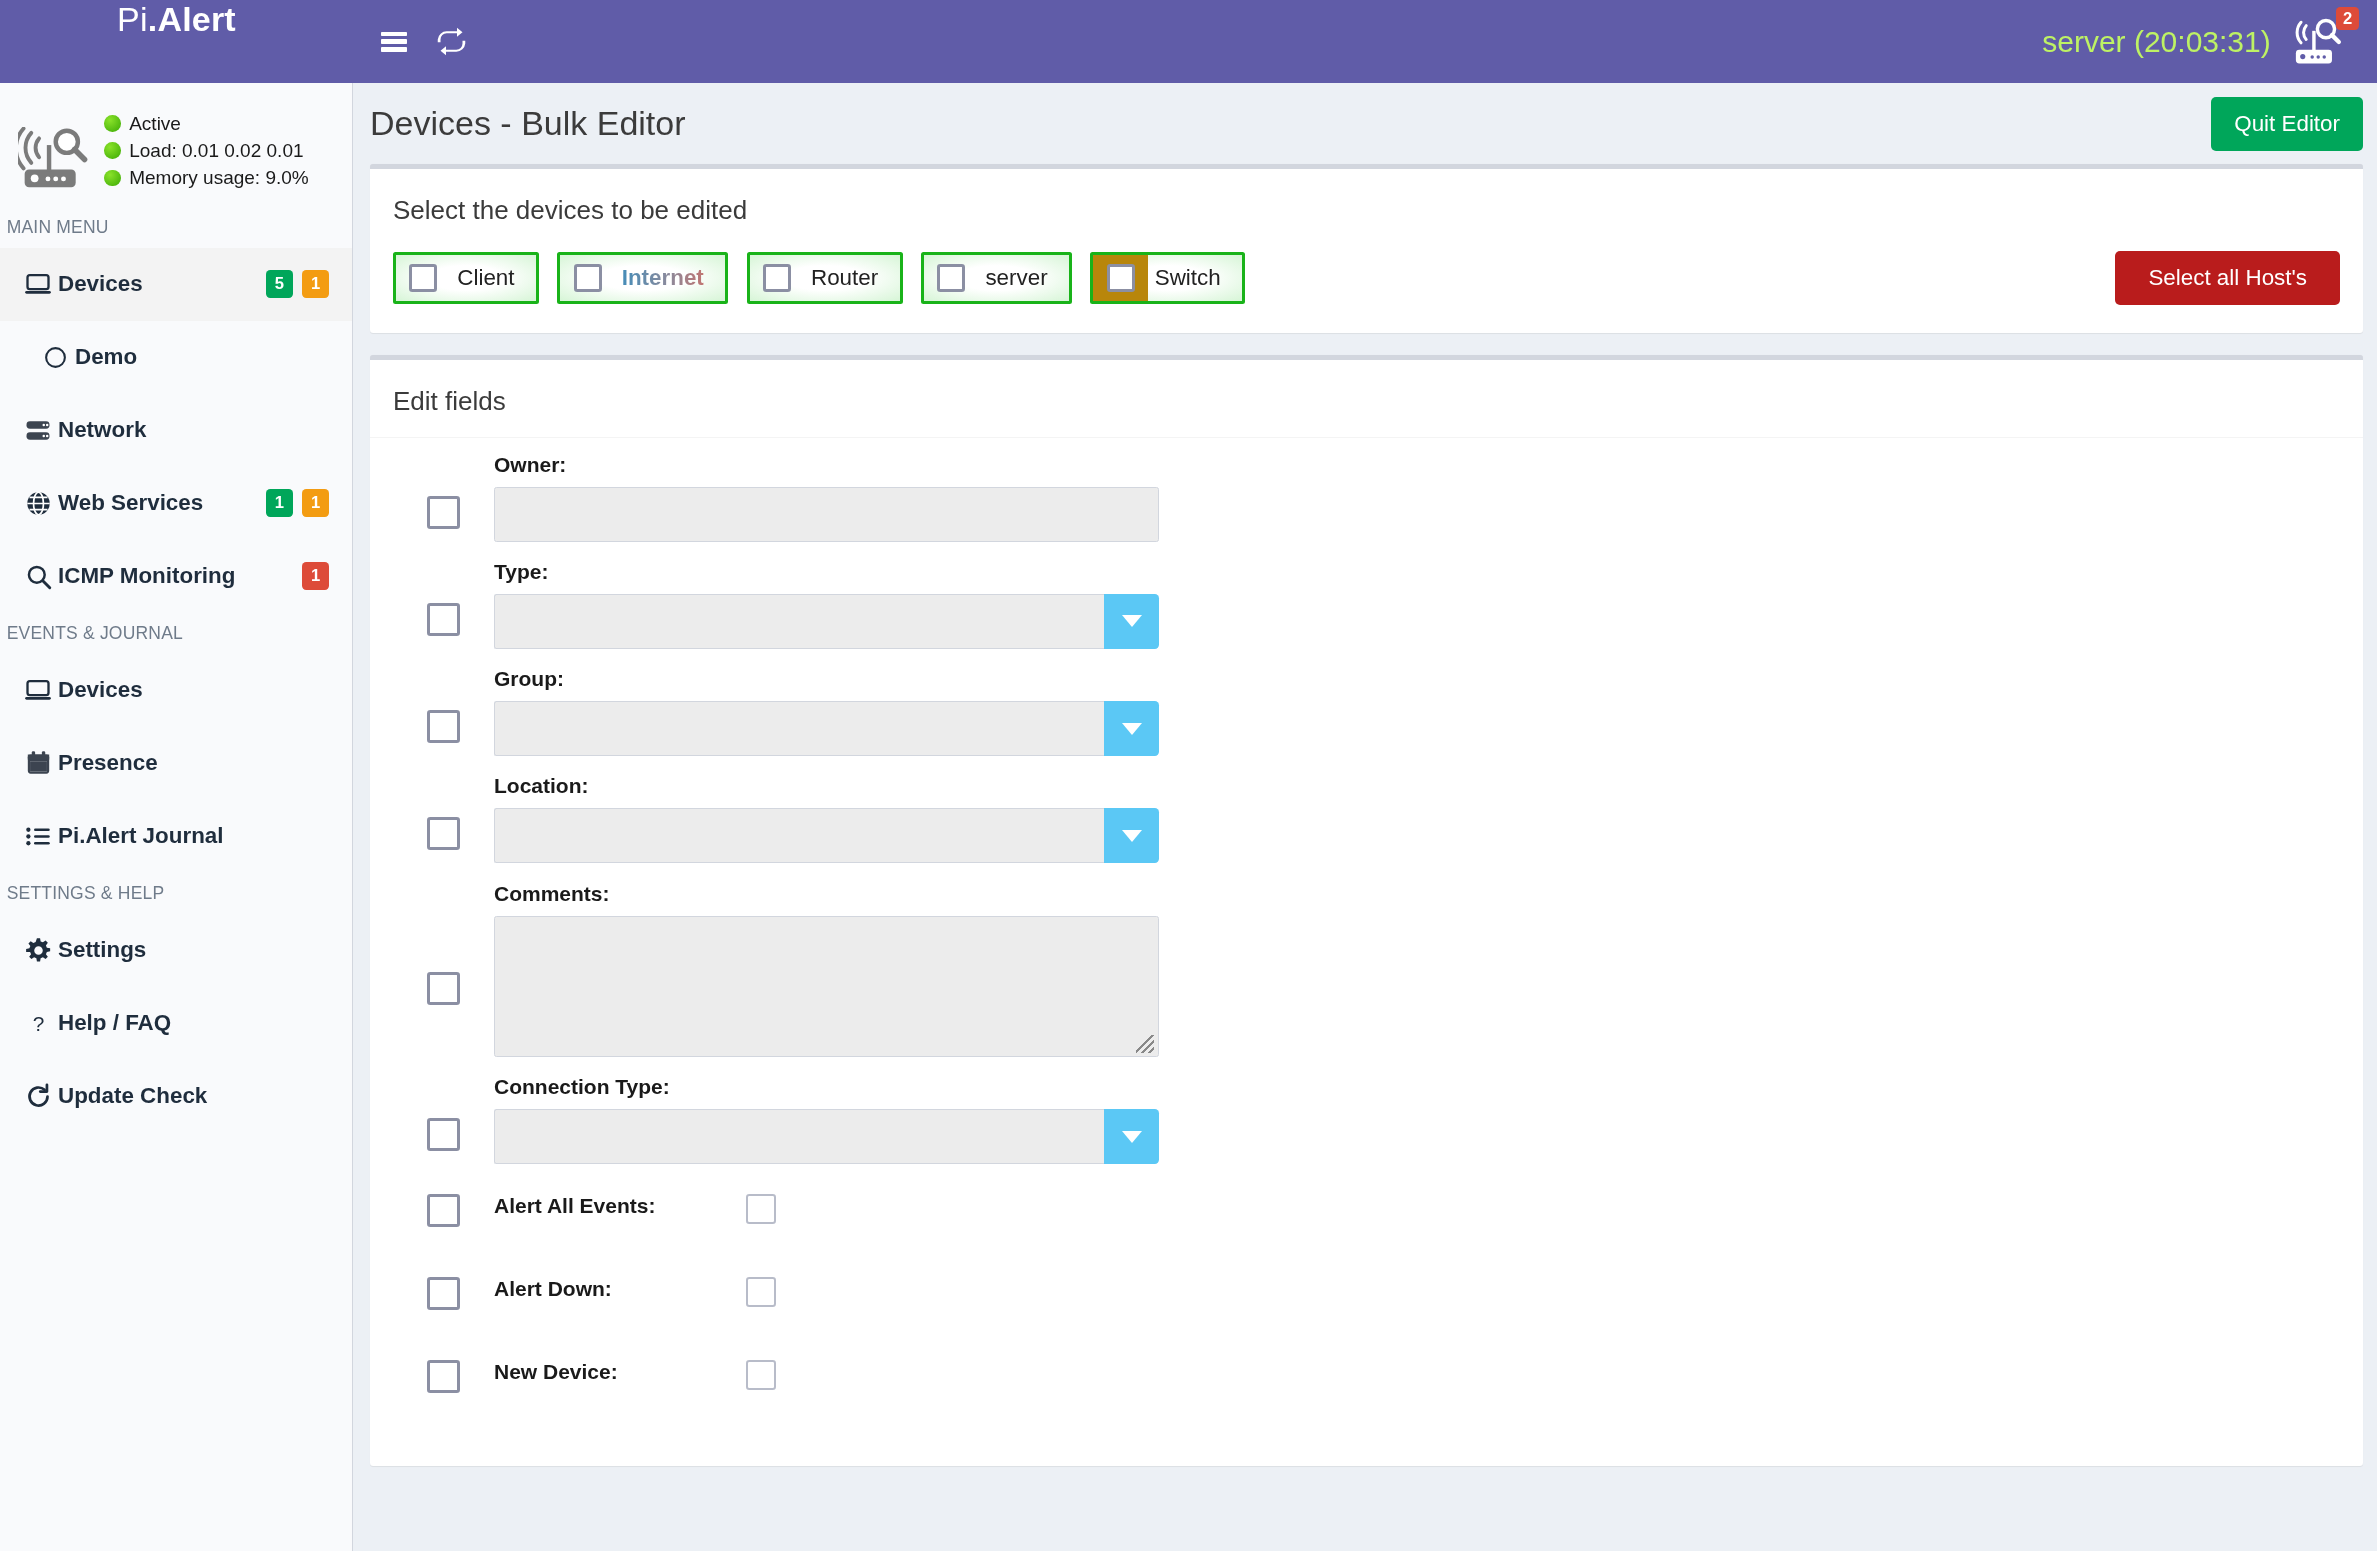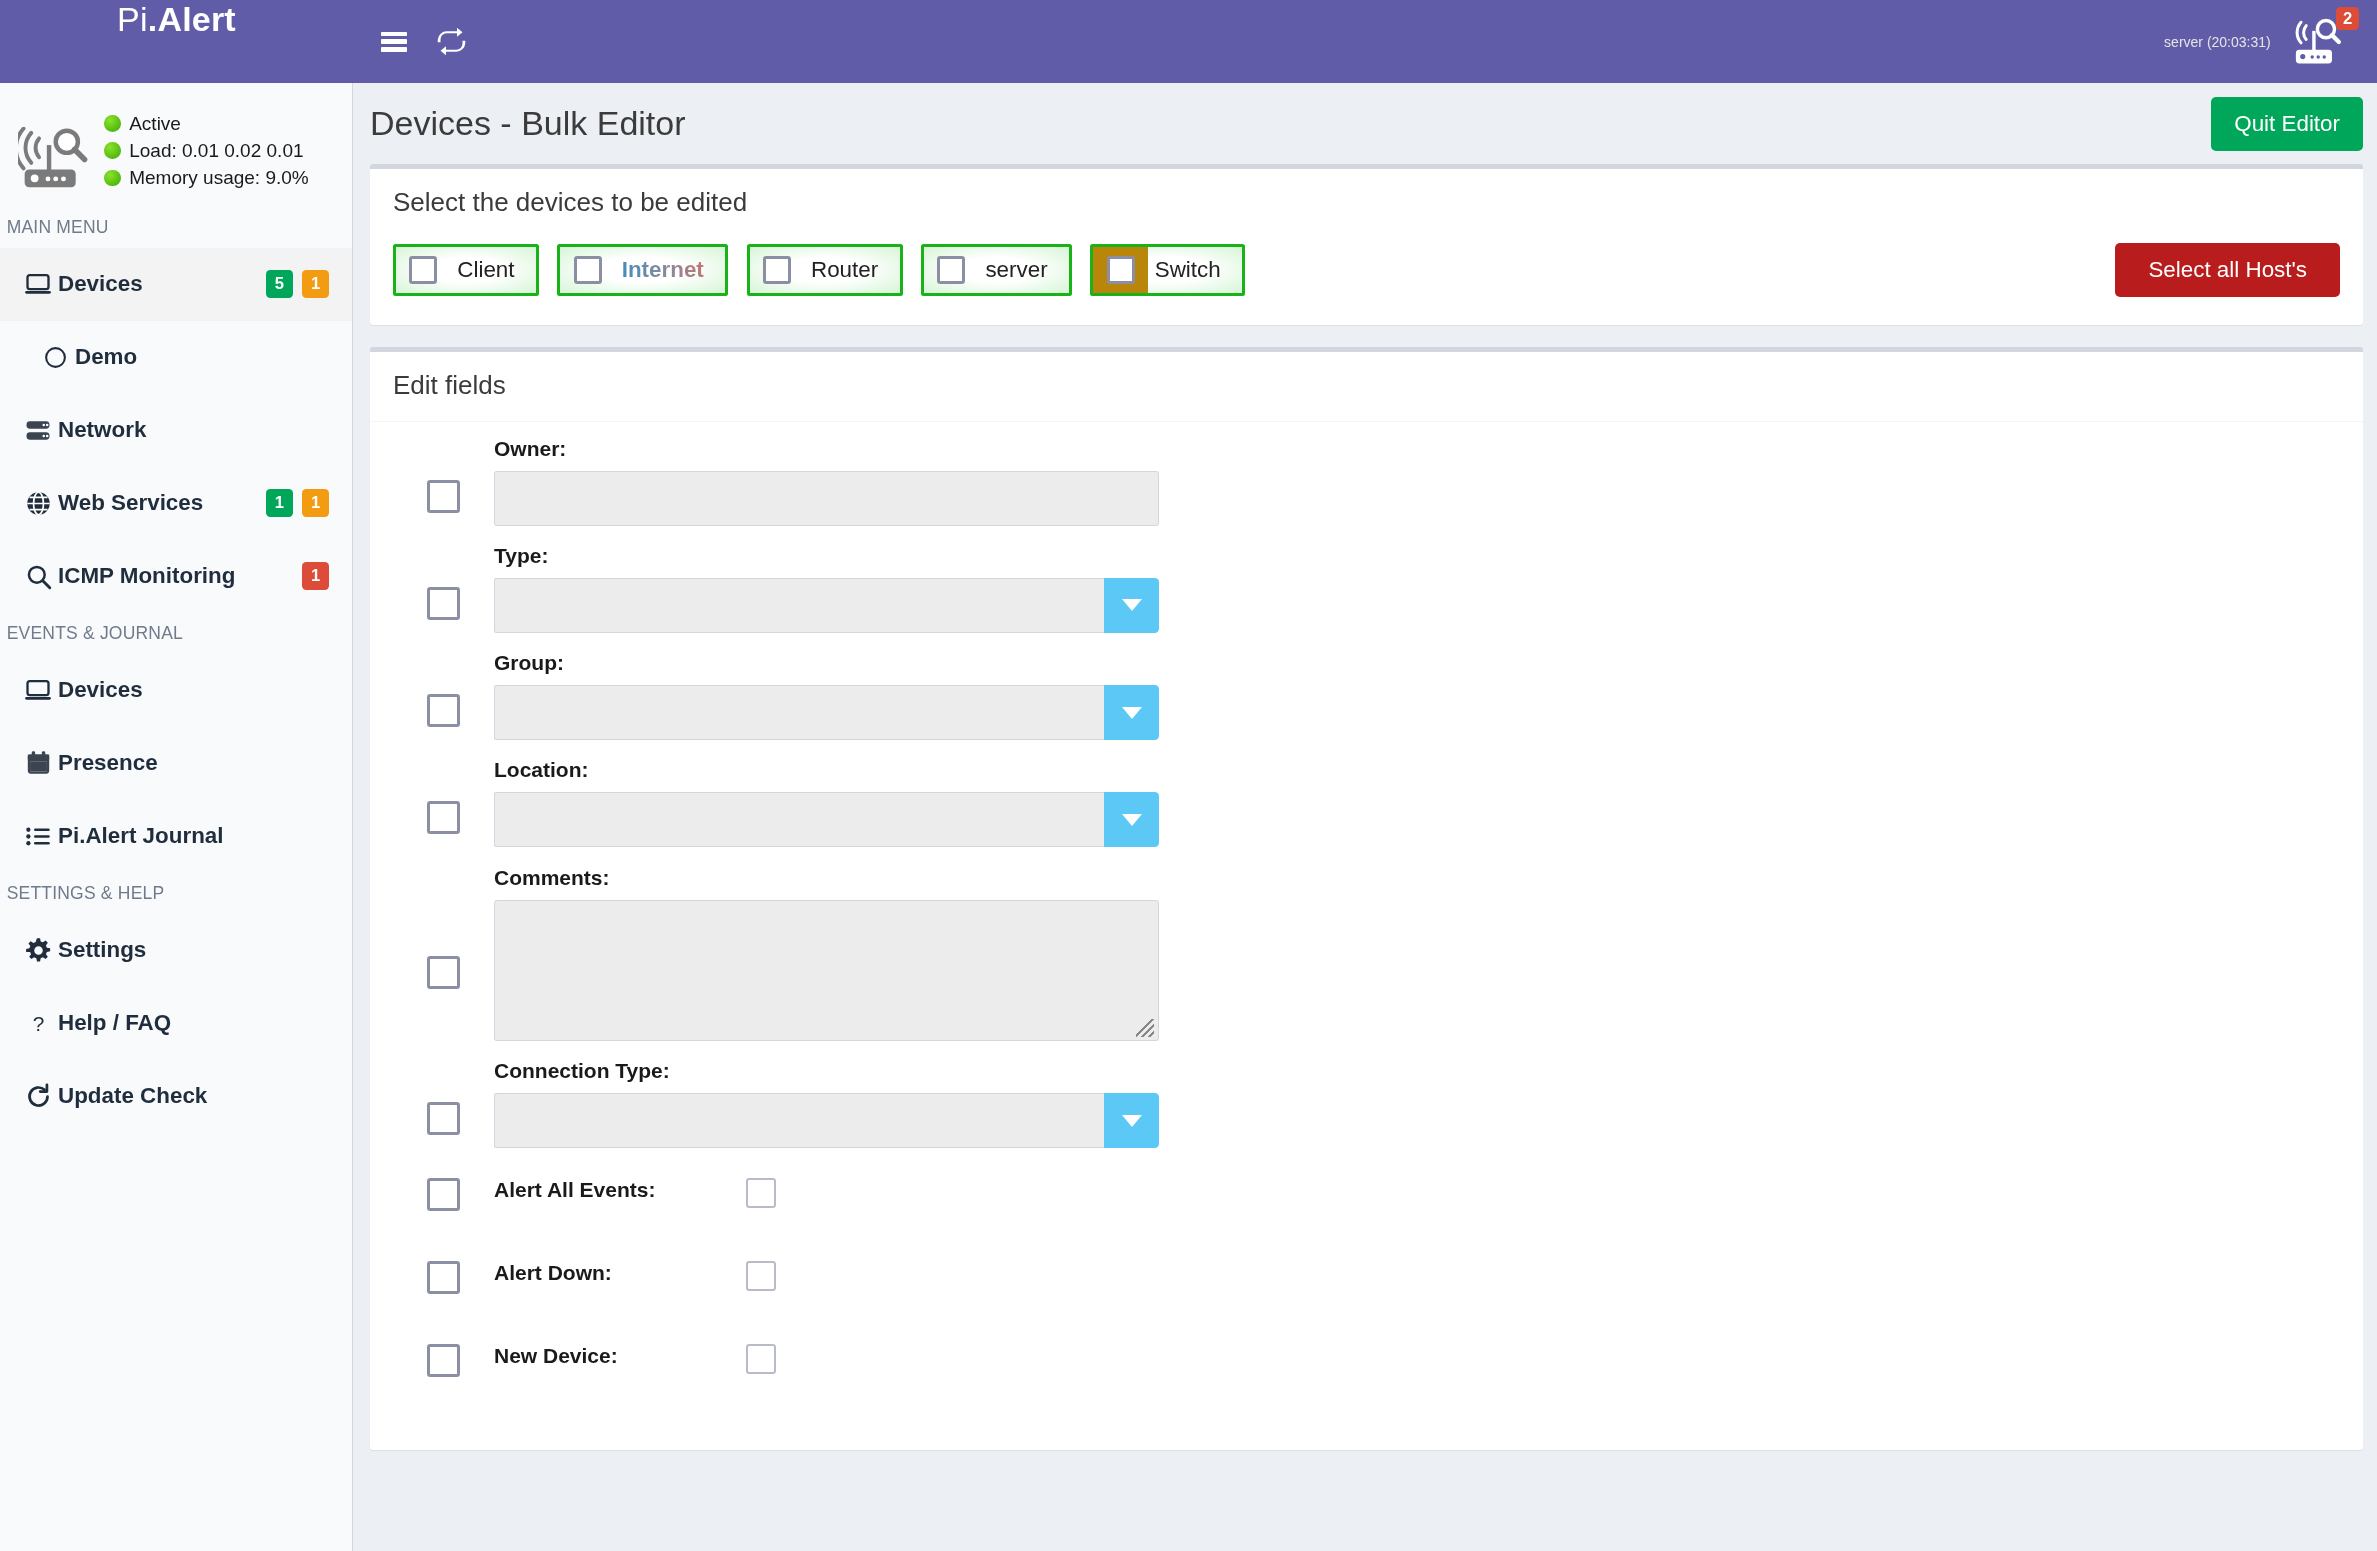--- a/index.html
+++ b/index.html
@@ -30,21 +30,21 @@
     width: 58px; height: 83px; display: flex; align-items: center;
     justify-content: center; cursor: pointer;
   }
   .hamburger { width: 26px; height: 20px; display: flex; flex-direction: column; justify-content: space-between; }
   .hamburger i { display: block; height: 4.2px; background: #fff; border-radius: 0.8px; }
 
   .topbar-right {
     margin-left: auto; display: flex; align-items: center;
     gap: 18.3px; padding-right: 33px;
   }
-  .server-label { color: #e5e5e5; font-size: 14px; }
+  .server-label { color: #bef264; font-size: 30px; }
   .router-wrap { position: relative; width: 55px; height: 50px; }
   .badge-top {
     position: absolute; top: -10px; right: -15px;
     background: #dd4b39; color: #fff; font-size: 16.6px; font-weight: 700;
     min-width: 23px; height: 23px; line-height: 23px; text-align: center;
     border-radius: 4.2px; padding: 0 4.2px;
   }
 
   
   .sidebar {
@@ -94,21 +94,21 @@
     margin-left: auto; background: #00a65a; color: #fff;
     border: none; border-radius: 5px; font-size: 22.4px;
     padding: 14px 23px; cursor: pointer; font-family: inherit;
   }
 
   .panel {
     background: #ffffff; border-top: 5px solid #d2d6de;
     border-radius: 3.3px; margin: 0 15px 21.6px 15px;
     box-shadow: 0 0.8px 0.8px rgba(0,0,0,.07);
   }
-  .panel-head { padding: 18px 23px 20px 23px; font-size: 26px; color: #3b3b3b; }
+  .panel-head { padding: 26px 23px 20px 23px; font-size: 26px; color: #3b3b3b; }
   .panel-head.bordered { border-bottom: 0.8px solid #f4f4f4; }
   .panel-body { padding: 15px 23px 23px 23px; }
 
   
   .chip-row { display: flex; align-items: center; padding: 5px 23px 28px 23px; gap: 18.3px; }
   .chip {
     display: flex; align-items: center;
     border: 3.3px solid #19b319; border-radius: 2.5px;
     background: radial-gradient(ellipse at center, #ffffff 38%, #d6f5d6 100%);
     height: 52px; cursor: pointer; overflow: hidden;

